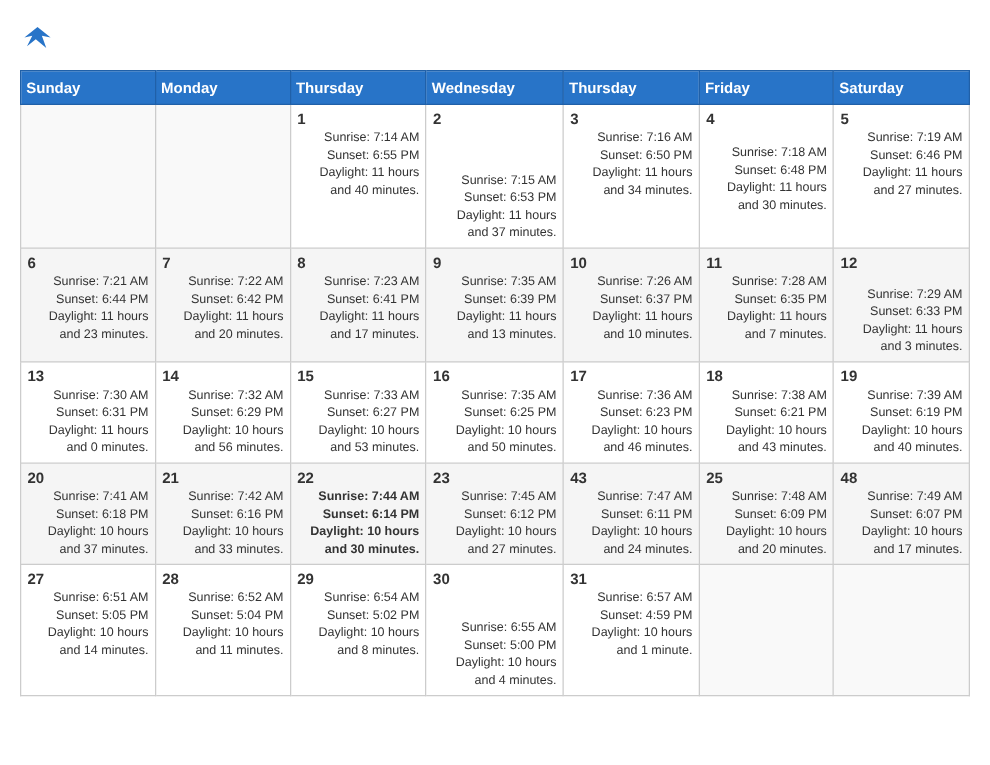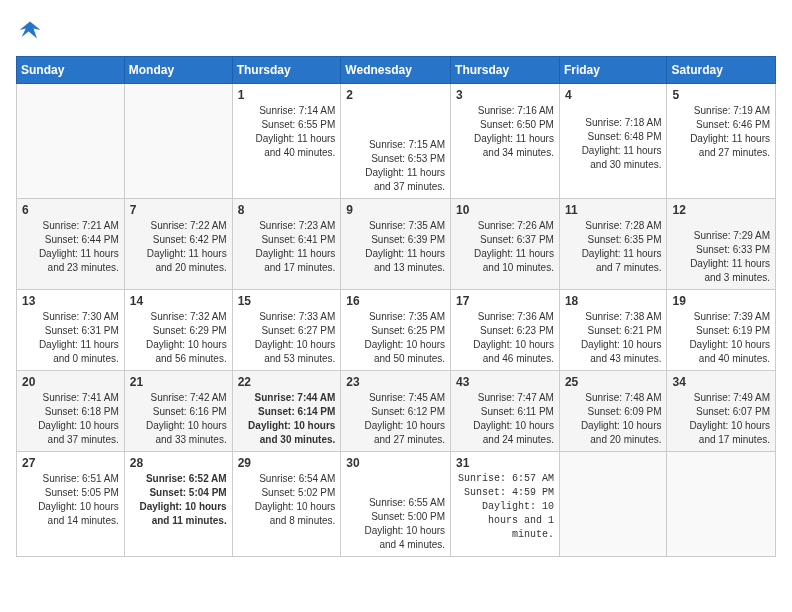--- a/index.html
+++ b/index.html
@@ -272,54 +272,54 @@
 Sunset: 6:11 PM
 Daylight: 10 hours and 24 minutes.</div>
         </td>
         <td>
           <div class="day-num">25</div>
           <div class="day-info" style="white-space: pre-line;">Sunrise: 7:48 AM
 Sunset: 6:09 PM
 Daylight: 10 hours and 20 minutes.</div>
         </td>
         <td>
-          <div class="day-num">34</div>
+          <div class="day-num">48</div>
           <div class="day-info" style="white-space: pre-line;">Sunrise: 7:49 AM
 Sunset: 6:07 PM
 Daylight: 10 hours and 17 minutes.</div>
         </td>
       </tr>
       <tr>
         <td>
           <div class="day-num">27</div>
           <div class="day-info" style="white-space: pre-line;">Sunrise: 6:51 AM
 Sunset: 5:05 PM
 Daylight: 10 hours and 14 minutes.</div>
         </td>
         <td>
           <div class="day-num">28</div>
-          <div class="day-info" style="white-space: pre-line; font-weight: bold;">Sunrise: 6:52 AM
+          <div class="day-info" style="white-space: pre-line;">Sunrise: 6:52 AM
 Sunset: 5:04 PM
 Daylight: 10 hours and 11 minutes.</div>
         </td>
         <td>
           <div class="day-num">29</div>
           <div class="day-info" style="white-space: pre-line;">Sunrise: 6:54 AM
 Sunset: 5:02 PM
 Daylight: 10 hours and 8 minutes.</div>
         </td>
         <td>
           <div class="day-num">30</div>
           <div class="day-info" style="white-space: pre-line; margin-top: 26px;">Sunrise: 6:55 AM
 Sunset: 5:00 PM
 Daylight: 10 hours and 4 minutes.</div>
         </td>
         <td>
           <div class="day-num">31</div>
-          <div class="day-info" style="white-space: pre-line; font-family: Liberation Mono, monospace;">Sunrise: 6:57 AM
+          <div class="day-info" style="white-space: pre-line;">Sunrise: 6:57 AM
 Sunset: 4:59 PM
 Daylight: 10 hours and 1 minute.</div>
         </td>
         <td class="empty-cell"></td>
         <td class="empty-cell"></td>
       </tr>
     </tbody>
 </table>
 
 </body></html>

